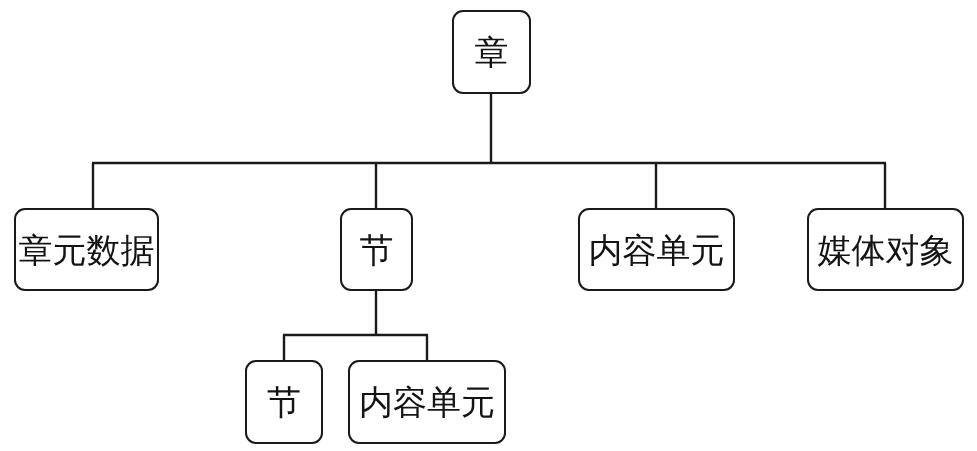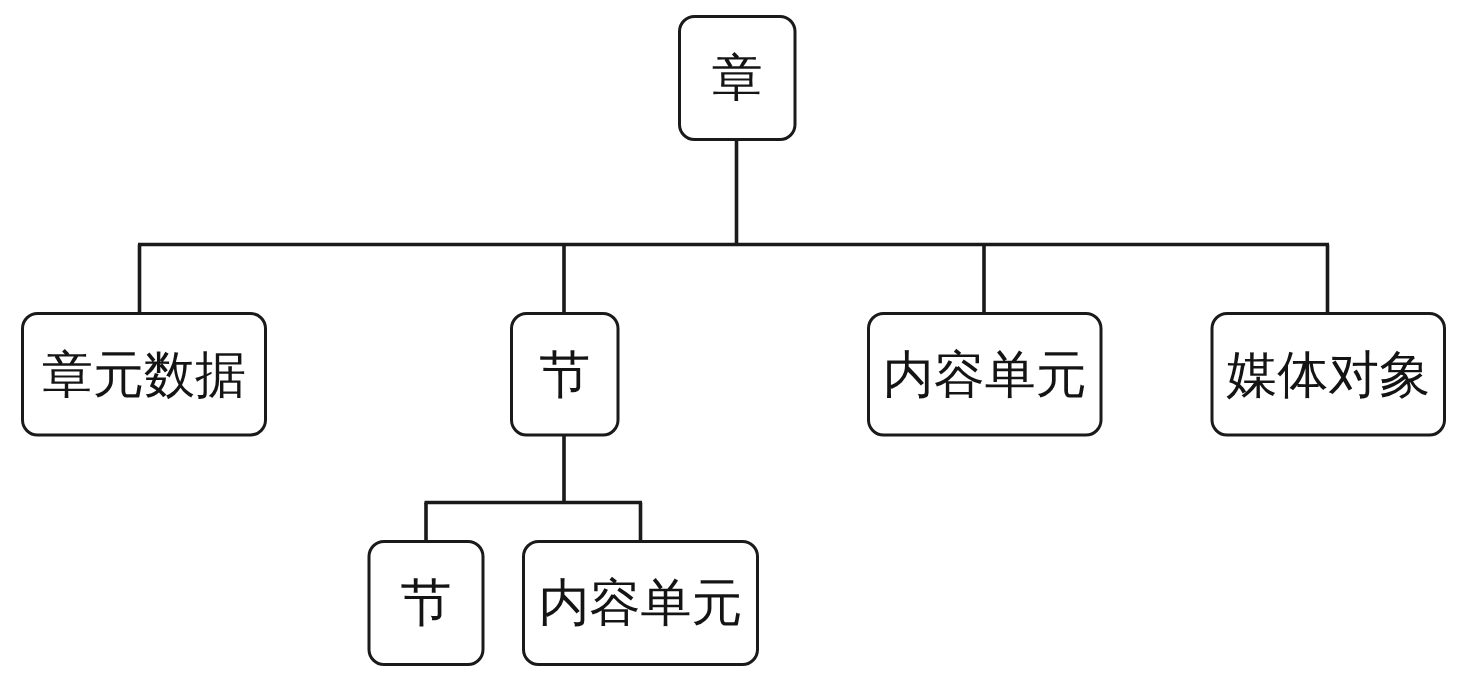--- a/index.html
+++ b/index.html
@@ -71,21 +71,21 @@
 
       <line x1="284" y1="335" x2="284" y2="361"></line>
       <line x1="427" y1="335" x2="427" y2="361"></line>
     </g>
   </svg>
 
   <div class="node" style="left:452px; top:10px; width:79px; height:84px;">
     <span class="node-label">章</span>
   </div>
 
-  <div class="node" style="left:14px; top:208px; width:164px; height:83px;">
+  <div class="node" style="left:14px; top:208px; width:145px; height:83px;">
     <span class="node-label">章元数据</span>
   </div>
 
   <div class="node" style="left:340px; top:208px; width:73px; height:83px;">
     <span class="node-label">节</span>
   </div>
 
   <div class="node" style="left:578px; top:208px; width:157px; height:83px;">
     <span class="node-label">内容单元</span>
   </div>

